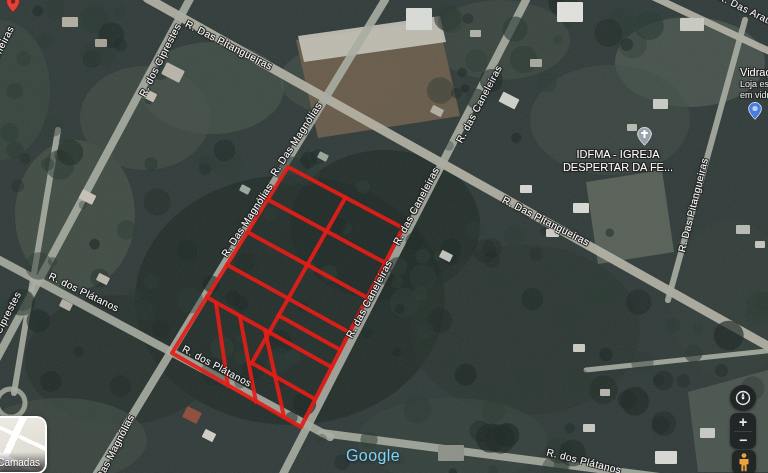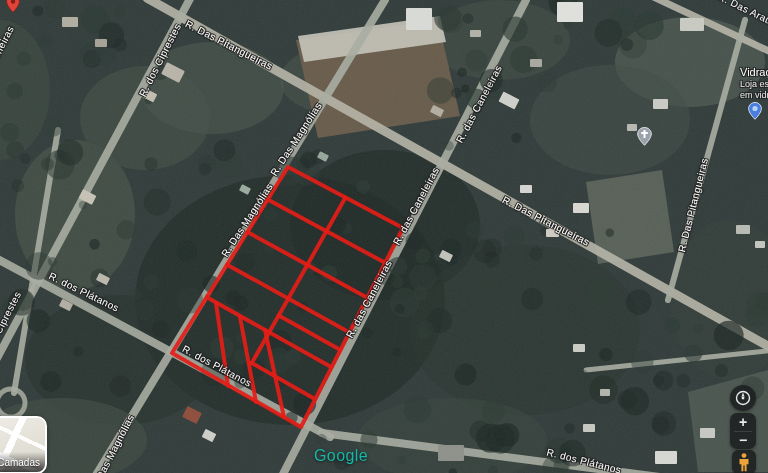--- a/index.html
+++ b/index.html
@@ -24,21 +24,21 @@
                 -1px 1px 0 rgba(33,33,33,.95),1px 1px 0 rgba(33,33,33,.95),
                  0 0 3px rgba(0,0,0,.6);
   }
   .poi-church{width:170px;text-align:center;font-size:11px;line-height:13px;font-weight:500;}
   .poi-store{width:80px;text-align:left;line-height:10.5px;}
   .poi-store .nm{font-size:11px;font-weight:500;display:block;line-height:13px;}
   .poi-store .sub{font-size:9px;color:#ececec;display:block;font-weight:400;}
   .pin{position:absolute;}
   
   .glogo{
-    position:absolute;left:314px;top:447px;color:#14b8a6;font-size:16px;font-weight:500;
+    position:absolute;left:346px;top:447px;color:#7dd3fc;font-size:16px;font-weight:500;
     letter-spacing:.4px;text-shadow:0 1px 3px rgba(0,0,0,.65);
   }
   
   .layers-chip{
     position:absolute;left:-26px;top:416px;width:73px;height:58px;border-radius:10px;
     background:#e9e6df;border:2px solid #fff;box-sizing:border-box;overflow:hidden;
     box-shadow:0 1px 4px rgba(0,0,0,.4);cursor:pointer;
   }
   .layers-thumb{
     position:absolute;inset:0;
@@ -363,20 +363,24 @@
       <span class="lbl" style="left: -8px; top: 64px; transform: translate(-50%, -50%) rotate(-63deg);">R. Das Palmeiras</span>
     </div>
 
   <div class="pin" id="church-pin" style="left: 637px; top: 127px;">
     <svg width="15" height="19" viewBox="0 0 15 19">
       <path d="M7.5,0.5 C11.4,0.5 14.3,3.4 14.3,7 C14.3,9.8 12,13.6 7.5,18.3 C3,13.6 0.7,9.8 0.7,7 C0.7,3.4 3.6,0.5 7.5,0.5 Z" fill="#9aa3ad" stroke="#ffffff" stroke-width="0.8"></path>
       <rect x="6.5" y="3" width="2" height="8" fill="#fff"></rect>
       <rect x="4.2" y="5" width="6.6" height="2" fill="#fff"></rect>
     </svg>
   </div>
+  <div class="poi-text poi-church" id="church-text" style="left: 533px; top: 148px;">
+    <span>IDFMA - IGREJA</span><br>
+    <span>DESPERTAR DA FE...</span>
+  </div>
 
   <div class="pin" id="store-pin" style="left: 748px; top: 102px;">
     <svg width="14" height="18" viewBox="0 0 14 18">
       <path d="M7,0.5 C10.6,0.5 13.4,3.2 13.4,6.6 C13.4,9.2 11.3,12.8 7,17.3 C2.7,12.8 0.6,9.2 0.6,6.6 C0.6,3.2 3.4,0.5 7,0.5 Z" fill="#4a7de0" stroke="#ffffff" stroke-width="0.8"></path>
       <circle cx="7" cy="6.5" r="2.6" fill="#b9d0f7"></circle>
     </svg>
   </div>
   <div class="poi-text poi-store" id="store-text" style="left: 740px; top: 66px;">
     <span class="nm">Vidraçar</span>
     <span class="sub">Loja espe</span>

